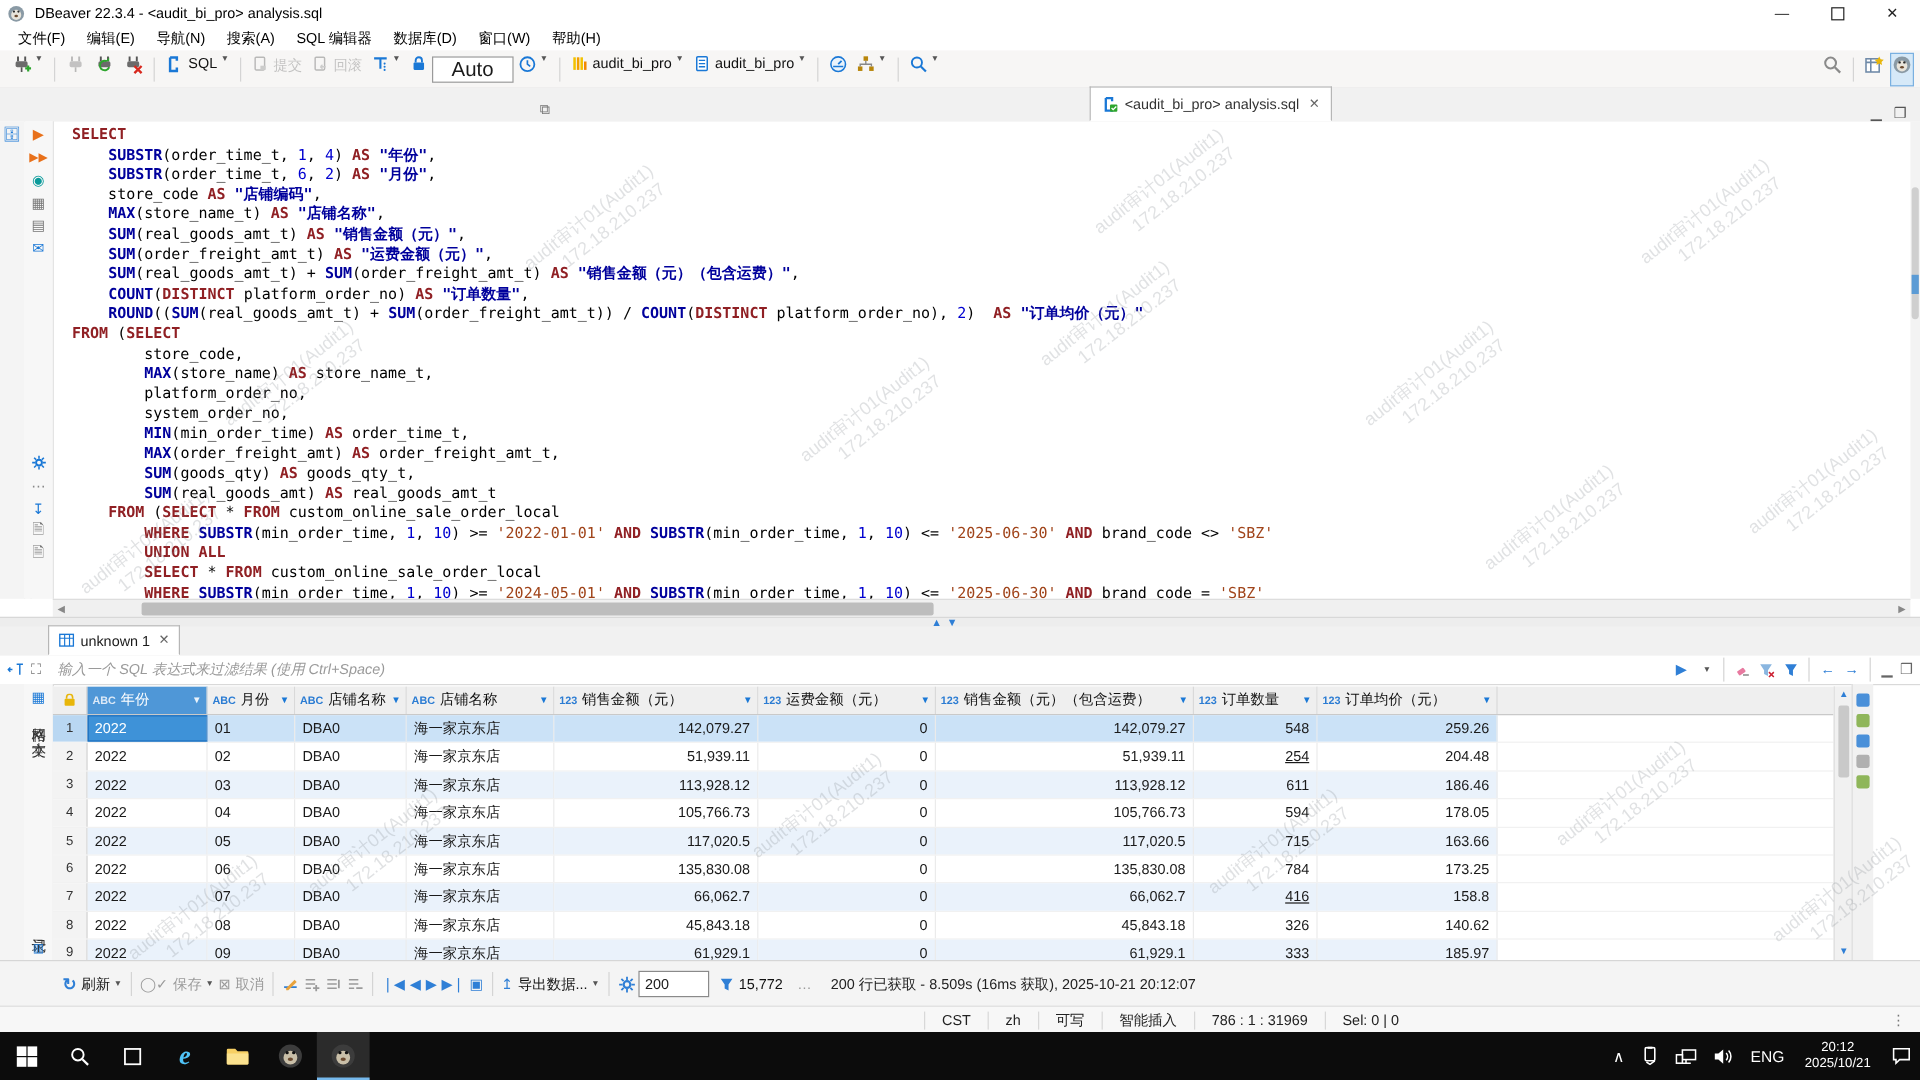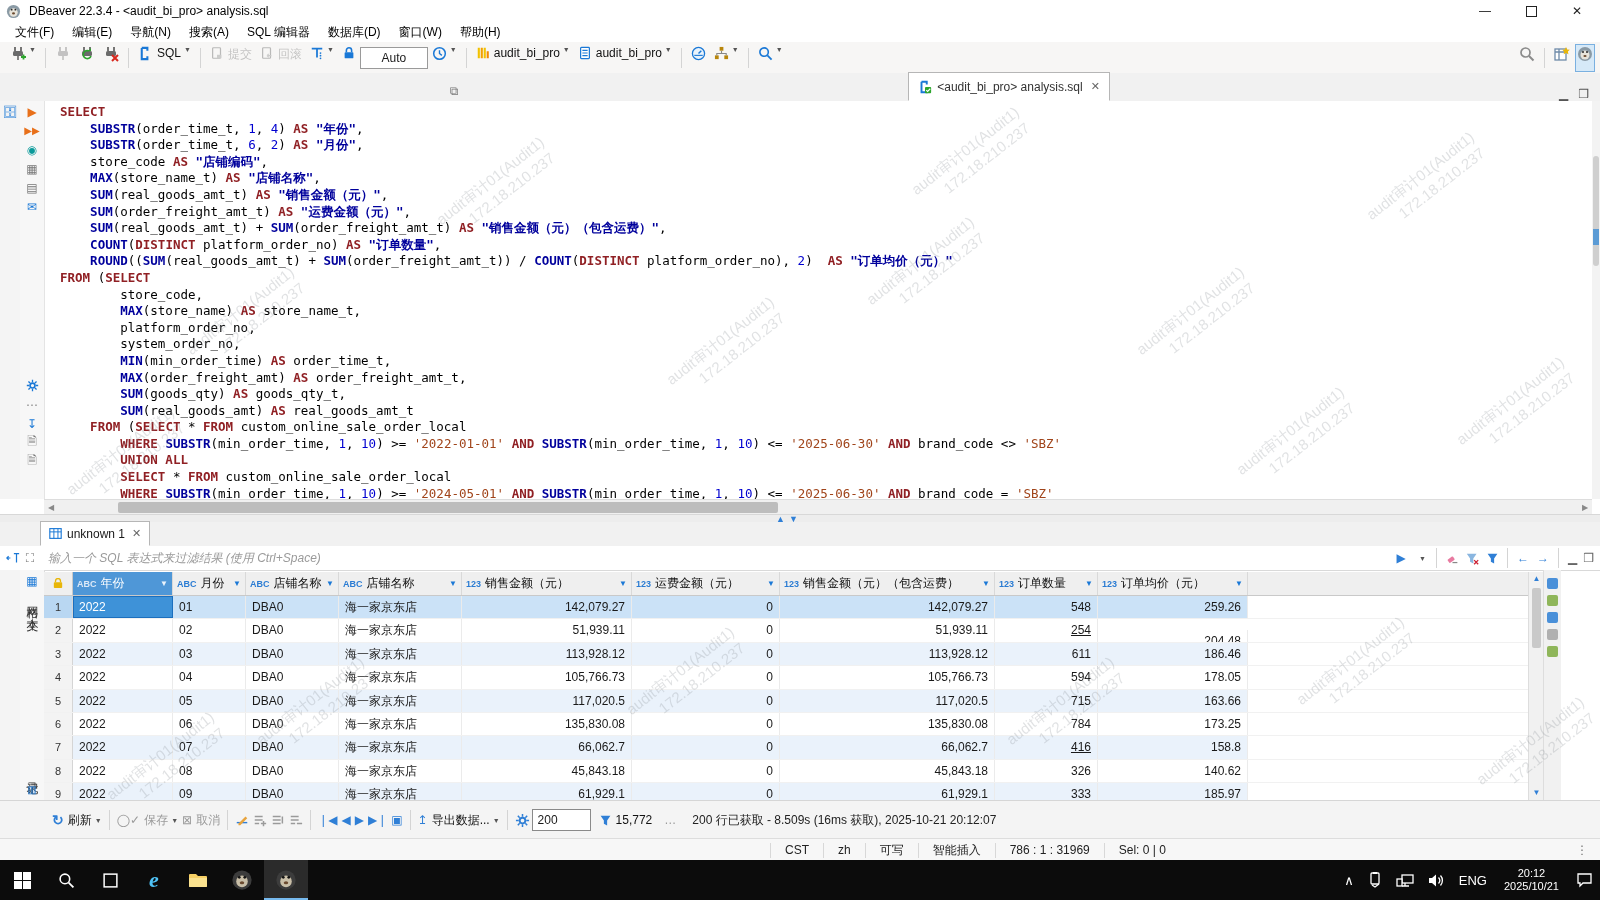--- a/index.html
+++ b/index.html
@@ -17,21 +17,21 @@
   .maxglyph{width:9px;height:9px;border:1px solid #222}
 
   
   #menubar{top:22px;left:0;right:0;height:20px;background:#fff;display:flex;align-items:center;padding-left:6px}
   .menu-item{padding:2px 9px;color:#000}
 
   
   #toolbar{top:42px;left:0;right:0;height:31px;background:#f7f6f5;border-bottom:1px solid #e2e2e2;display:flex;align-items:center;padding-left:6px}
   .tbtn{height:24px;display:flex;align-items:flex-start;padding:0 3px;margin:4px 1px}
   .dd::after{content:"▼";font-size:7px;color:#555;margin-left:3px}
-  .combo{width:66px;height:20px;border:1px solid #9a9a9a;background:#fff;display:flex;align-items:center;justify-content:center;font-size:12px}
+  .combo{width:66px;height:20px;border:1px solid #9a9a9a;background:#fff;display:flex;align-items:center;justify-content:center;font-size:17px}
   .tlabel{margin-left:4px;color:#111}
   .gray{filter:grayscale(1);opacity:.55}
   #toolbar-right{margin-left:auto;display:flex;align-items:center;margin-right:4px}
   .persp-active{border:1px solid #7ab0e0;background:#d6e9f8;padding:1px}
 
   
   #tabbar{top:73px;left:0;right:0;height:28px;background:#f1f1f1;border-bottom:1px solid #c8c8c8;display:flex;align-items:flex-end}
   .etab{height:27px;display:flex;align-items:center;padding:0 9px;font-size:12px;color:#333;border-right:1px solid #d0d0d0}
   .etab.active{background:#fff;border:1px solid #b6b6b6;border-bottom:1px solid #fff}
   .etab .x{margin-left:8px;color:#666;font-size:11px}
@@ -518,21 +518,21 @@
       <div class="grow">
         <div class="rn">2</div>
         <div class="gcell" style="width: 87px;">2022</div>
         <div class="gcell" style="width: 60px;">02</div>
         <div class="gcell" style="width: 80px;">DBA0</div>
         <div class="gcell" style="width: 110px;">海一家京东店</div>
         <div class="gcell num" style="width: 157px;">51,939.11</div>
         <div class="gcell num" style="width: 135px;">0</div>
         <div class="gcell num" style="width: 202px;">51,939.11</div>
         <div class="gcell num" style="width: 90px; text-decoration: underline;">254</div>
-        <div class="gcell num" style="width: 137px; margin-top: 11px;">204.48</div>
+        <div class="gcell num" style="width: 137px;">204.48</div>
       </div>
       <div class="grow odd">
         <div class="rn">3</div>
         <div class="gcell" style="width: 87px;">2022</div>
         <div class="gcell" style="width: 60px;">03</div>
         <div class="gcell" style="width: 80px;">DBA0</div>
         <div class="gcell" style="width: 110px;">海一家京东店</div>
         <div class="gcell num" style="width: 157px;">113,928.12</div>
         <div class="gcell num" style="width: 135px;">0</div>
         <div class="gcell num" style="width: 202px;">113,928.12</div>

